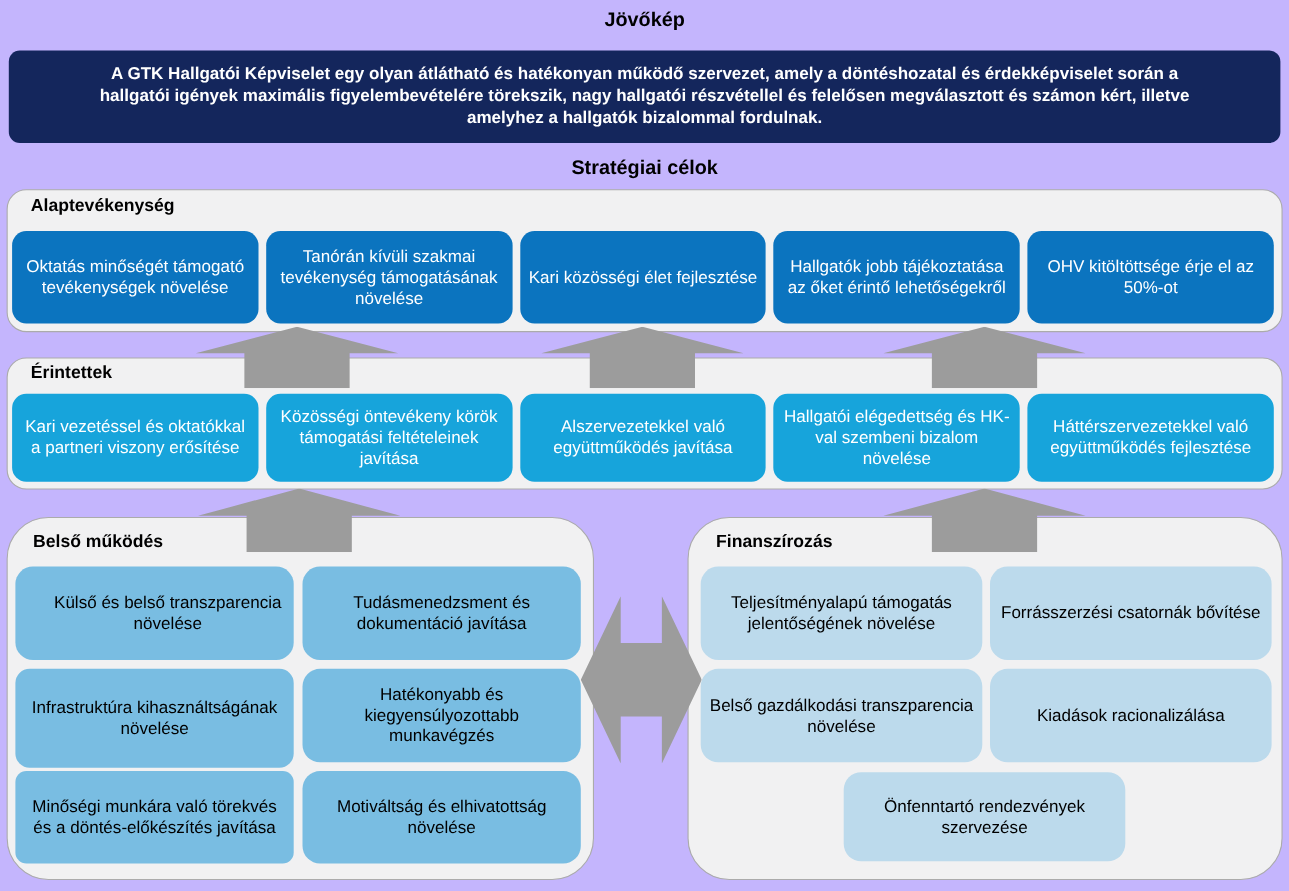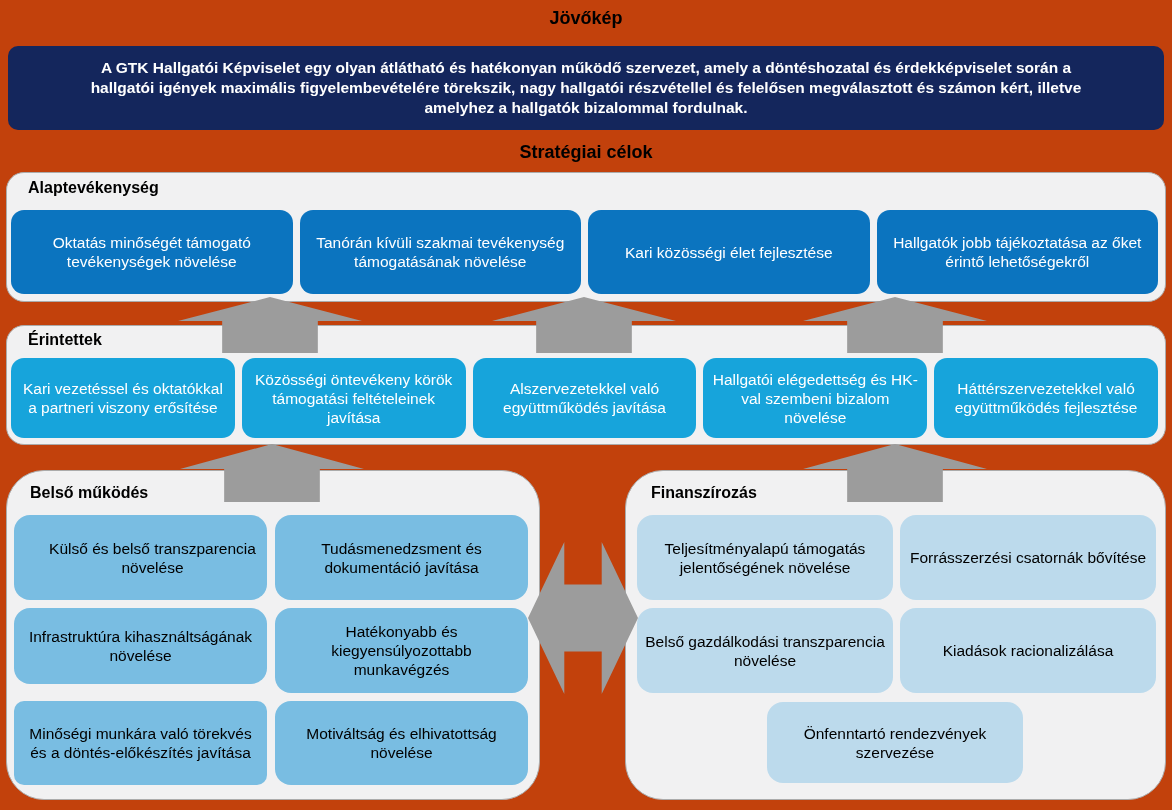--- a/index.html
+++ b/index.html
@@ -1,16 +1,16 @@
 <!DOCTYPE html>
 <html lang="hu"><head>
 <meta charset="utf-8">
 <style>
   html,body{margin:0;padding:0;background:#fff;}
-  .stage{position:relative;width:1172px;height:810px;background:#c2410c;
+  .stage{position:relative;width:1172px;height:810px;background:#c4b5fd;
          font-family:"Liberation Sans",sans-serif;overflow:hidden;}
   .h-title{position:absolute;left:0;width:100%;text-align:center;
            font-size:18px;font-weight:bold;color:#000;}
   #vision-title{top:8px;}
   #goals-title{top:142px;}
   .banner{position:absolute;left:8px;top:46px;width:1156px;height:84px;
           background:#14265C;border-radius:10px;box-sizing:border-box;
           display:flex;flex-direction:column;justify-content:center;
           color:#fff;font-weight:bold;font-size:15.5px;line-height:20px;
           text-align:center;padding:2px 10px;}
@@ -48,37 +48,38 @@
 
   <div class="h-title" id="goals-title">Stratégiai célok</div>
 
   <div class="panel small" style="left:6px;top:172px;width:1160px;height:130px;"></div>
   <div class="panel-title" style="left:28px;top:179px;">Alaptevékenység</div>
   <div class="boxrow" style="left:11px;top:210px;width:1147px;height:84px;">
     <div class="gbox b-core">Oktatás minőségét támogató tevékenységek növelése</div>
     <div class="gbox b-core">Tanórán kívüli szakmai tevékenység támogatásának növelése</div>
     <div class="gbox b-core">Kari közösségi élet fejlesztése</div>
     <div class="gbox b-core">Hallgatók jobb tájékoztatása az őket érintő lehetőségekről</div>
+    <div class="gbox b-core">OHV kitöltöttsége érje el az 50%-ot</div>
   </div>
 
   <div class="panel small" style="left:6px;top:325px;width:1160px;height:120px;"></div>
   <div class="panel-title" style="left:28px;top:331px;">Érintettek</div>
   <div class="boxrow" style="left:11px;top:358px;width:1147px;height:80px;">
     <div class="gbox b-stake">Kari vezetéssel és oktatókkal a partneri viszony erősítése</div>
     <div class="gbox b-stake">Közösségi öntevékeny körök támogatási feltételeinek javítása</div>
     <div class="gbox b-stake">Alszervezetekkel való együttműködés javítása</div>
     <div class="gbox b-stake">Hallgatói elégedettség és HK-val szembeni bizalom növelése</div>
     <div class="gbox b-stake">Háttérszervezetekkel való együttműködés fejlesztése</div>
   </div>
 
   <div class="panel big" style="left:6px;top:470px;width:534px;height:330px;"></div>
   <div class="panel-title" style="left:30px;top:484px;">Belső működés</div>
   <div class="gbox b-int" style="left:14px;top:515px;width:253px;height:85px;padding-left:32px;">Külső és belső transzparencia növelése</div>
   <div class="gbox b-int" style="left:275px;top:515px;width:253px;height:85px;">Tudásmenedzsment és dokumentáció javítása</div>
-  <div class="gbox b-int" style="left:14px;top:608px;width:253px;height:76px;">Infrastruktúra kihasználtságának növelése</div>
+  <div class="gbox b-int" style="left:14px;top:608px;width:253px;height:90px;border-radius:13px;">Infrastruktúra kihasználtságának növelése</div>
   <div class="gbox b-int" style="left:275px;top:608px;width:253px;height:85px;">Hatékonyabb és kiegyensúlyozottabb munkavégzés</div>
   <div class="gbox b-int" style="left:14px;top:701px;width:253px;height:84px;border-radius:10px;">Minőségi munkára való törekvés és a döntés-előkészítés javítása</div>
   <div class="gbox b-int" style="left:275px;top:701px;width:253px;height:84px;">Motiváltság és elhivatottság növelése</div>
 
   <div class="panel big" style="left:625px;top:470px;width:541px;height:330px;"></div>
   <div class="panel-title" style="left:651px;top:484px;">Finanszírozás</div>
   <div class="gbox b-fin" style="left:637px;top:515px;width:256px;height:85px;">Teljesítményalapú támogatás jelentőségének növelése</div>
   <div class="gbox b-fin" style="left:900px;top:515px;width:256px;height:85px;">Forrásszerzési csatornák bővítése</div>
   <div class="gbox b-fin" style="left:637px;top:608px;width:256px;height:85px;">Belső gazdálkodási transzparencia növelése</div>
   <div class="gbox b-fin" style="left:900px;top:608px;width:256px;height:85px;">Kiadások racionalizálása</div>

